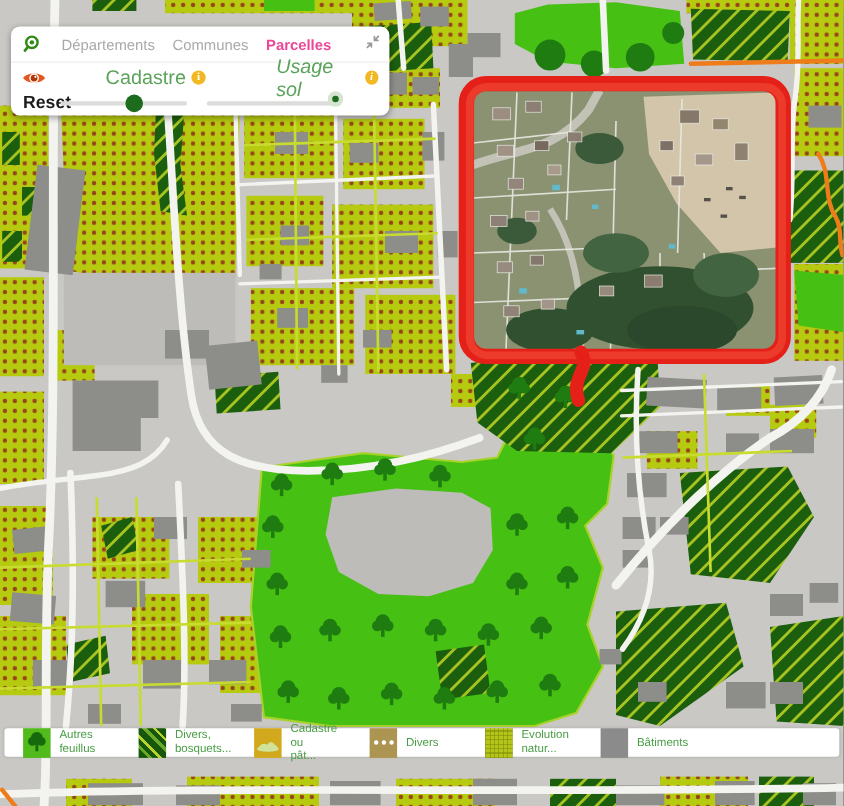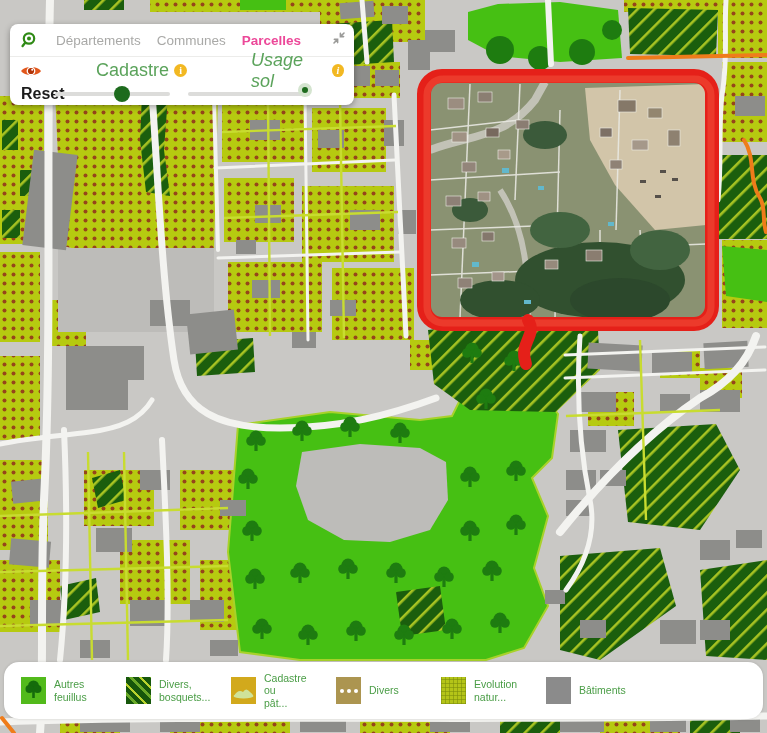--- a/index.html
+++ b/index.html
@@ -24,21 +24,21 @@
   .panel-row3{position:relative;height:22px;margin-top:1px;}
   .reset{position:absolute;left:11px;top:2px;font-size:16px;font-weight:bold;color:#1c1c1c;cursor:pointer;}
   .track{position:absolute;top:9px;height:4px;background:#dcdcda;border-radius:2px;cursor:pointer;}
   .track1{left:45px;width:115px;}
   .track2{left:178px;width:122px;}
   .knob{position:absolute;top:-6px;width:16px;height:16px;border-radius:50%;background:#1d6b1d;cursor:pointer;}
   .knob1{left:58%;margin-left:-8px;}
   .knob2{left:100%;margin-left:-12px;top:-9px;width:14px;height:14px;border:4px solid #d4e4cf;}
 
   
-  .legend{position:absolute;left:4px;top:662px;width:759px;height:57px;background:#fff;border-radius:15px;
+  .legend{position:absolute;left:4px;top:662px;width:759px;height:26px;background:#fff;border-radius:3px;
           display:flex;align-items:center;z-index:20;box-shadow:0 0 3px rgba(0,0,0,.15);}
   .legend-item{display:flex;align-items:center;width:105px;padding-left:17px;flex:0 0 auto;}
   .swatch{width:25px;height:27px;flex:0 0 auto;margin-right:8px;position:relative;overflow:hidden;}
   .legend-label{font-size:10.5px;line-height:1.2;color:#4a9d46;}
   .sw-feuillus{background:#52ba1b;}
   .sw-haies{background:repeating-linear-gradient(45deg,#17570b 0 6px,#6aaa28 6px 9px,#17570b 9px 13px,#b9d32e 13px 15px);}
   .sw-legum{background:#ecc51a;}
   .sw-prairies{background:#d2a91c;}
   .sw-divers{background:#ac9550;display:flex;align-items:center;justify-content:center;gap:3px;}
   .sw-divers i{width:4px;height:4px;border-radius:50%;background:#fff;}

